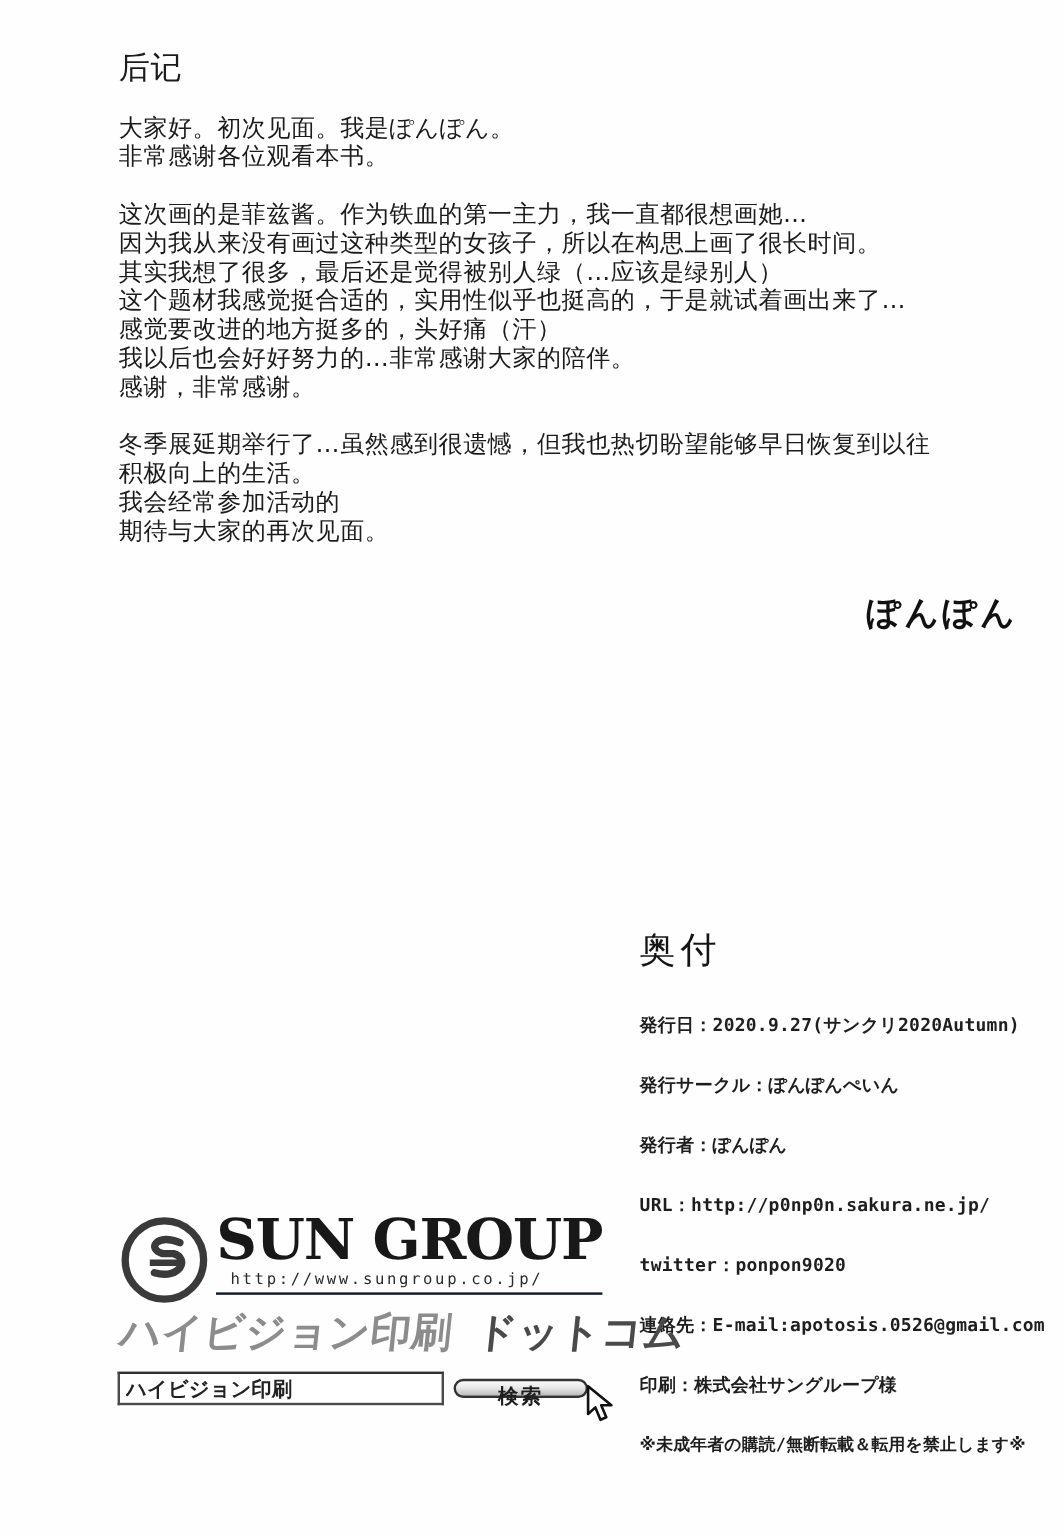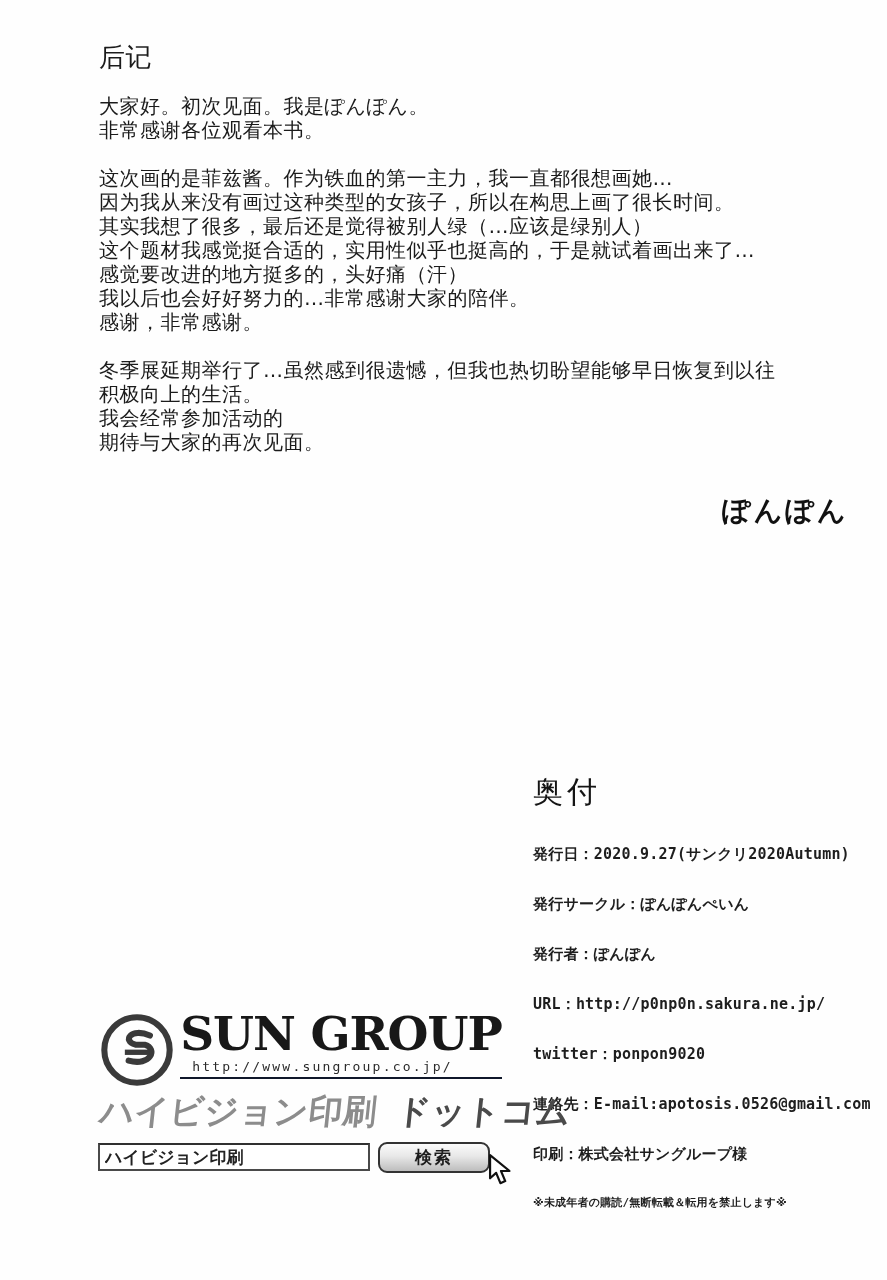--- a/index.html
+++ b/index.html
@@ -34,21 +34,21 @@
   }
   .col-title{
     font-size:30px;font-weight:400;letter-spacing:4px;
     margin-bottom:32px;color:#141414;
   }
   .col-row{
     font-family:"DejaVu Sans Mono","Liberation Mono","DejaVu Sans",monospace;
     font-size:15px;font-weight:600;letter-spacing:0.2px;
     margin-bottom:31px;white-space:nowrap;color:#1e1e1e;
   }
-  .col-row.last{margin-bottom:0;font-size:11px;}
+  .col-row.last{margin-bottom:0;font-size:14px;}
 
   
   .ad{position:absolute;left:98px;top:1010px;width:404px;}
   .ad-top{display:flex;align-items:flex-start;justify-content:center;}
   .ad-logo{flex:0 0 auto;width:78px;height:76px;margin-top:2px;}
   .brand-wrap{margin-left:4px;}
   .brand{
     font-family:"DejaVu Serif","Liberation Serif",serif;
     font-size:47px;line-height:48px;font-weight:700;
     letter-spacing:-1px;color:#181818;white-space:nowrap;
@@ -74,21 +74,21 @@
   }
   .search-input{
     width:258px;height:22px;
     border:2px solid #4a4a4a;border-top-color:#303030;
     background:#fff;
     font-family:"DejaVu Sans","Liberation Sans",sans-serif;
     font-size:17px;font-weight:600;color:#222;
     padding:1px 5px;outline:none;
   }
   .search-button{
-    margin-left:8px;width:112px;height:31px;
+    margin-left:8px;width:112px;height:16px;
     border:2px solid #333;border-radius:9px;
     background:linear-gradient(#fbfbfb 0%,#e8e8e8 45%,#bdbdbd 100%);
     font-family:"DejaVu Sans","Liberation Sans",sans-serif;
     font-size:17px;font-weight:700;color:#1d1d1d;
     letter-spacing:2px;cursor:pointer;
   }
   .cursor-icon{
     position:absolute;right:-14px;top:12px;width:30px;height:34px;
     pointer-events:none;
   }

